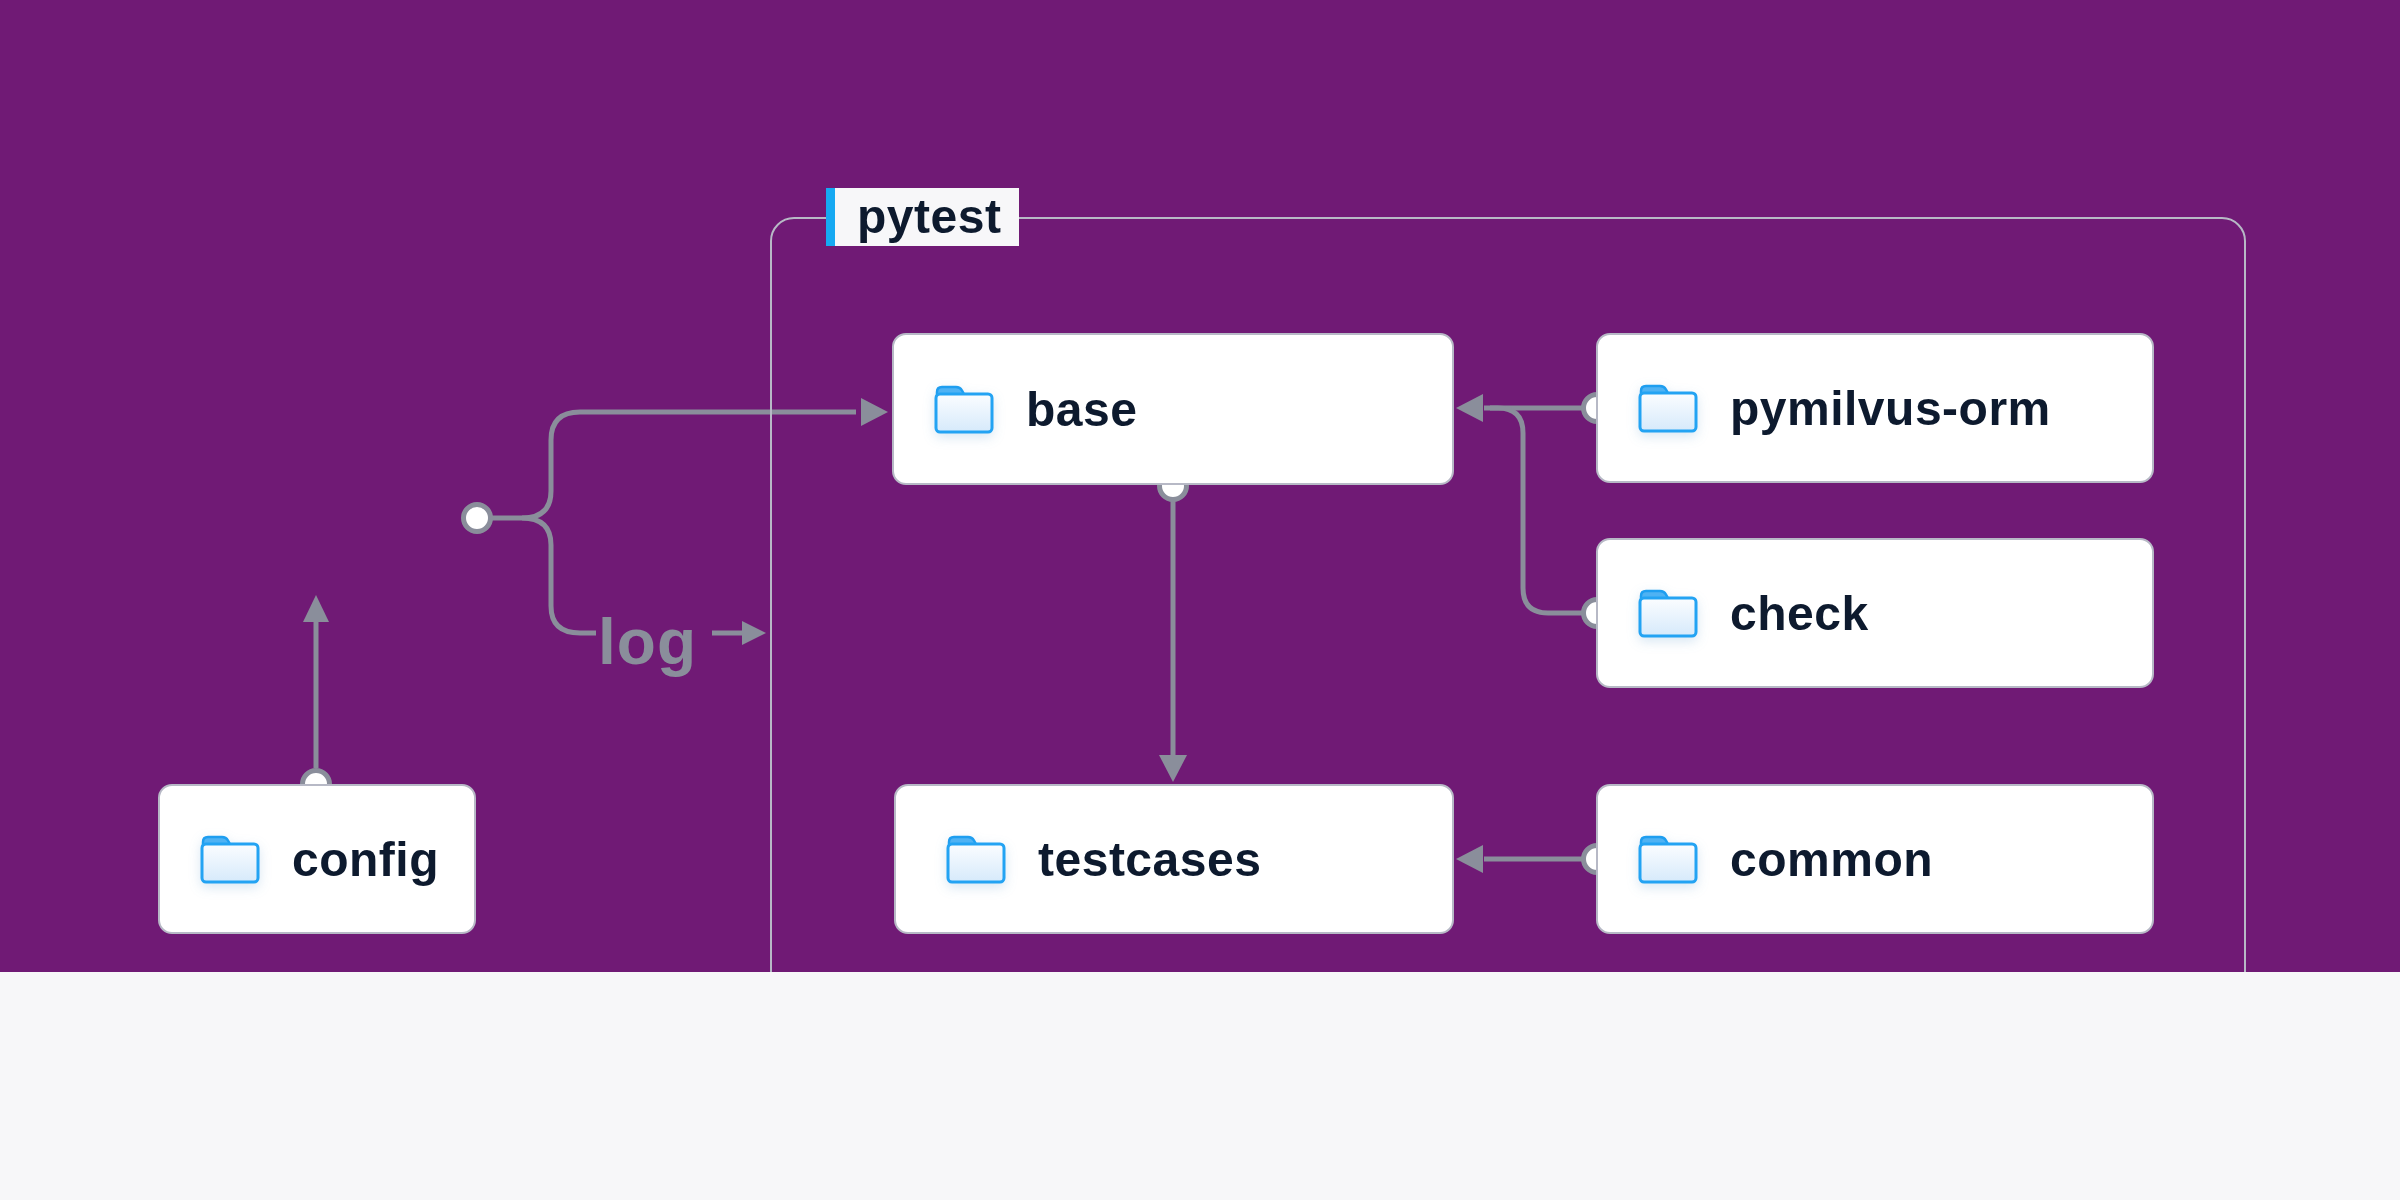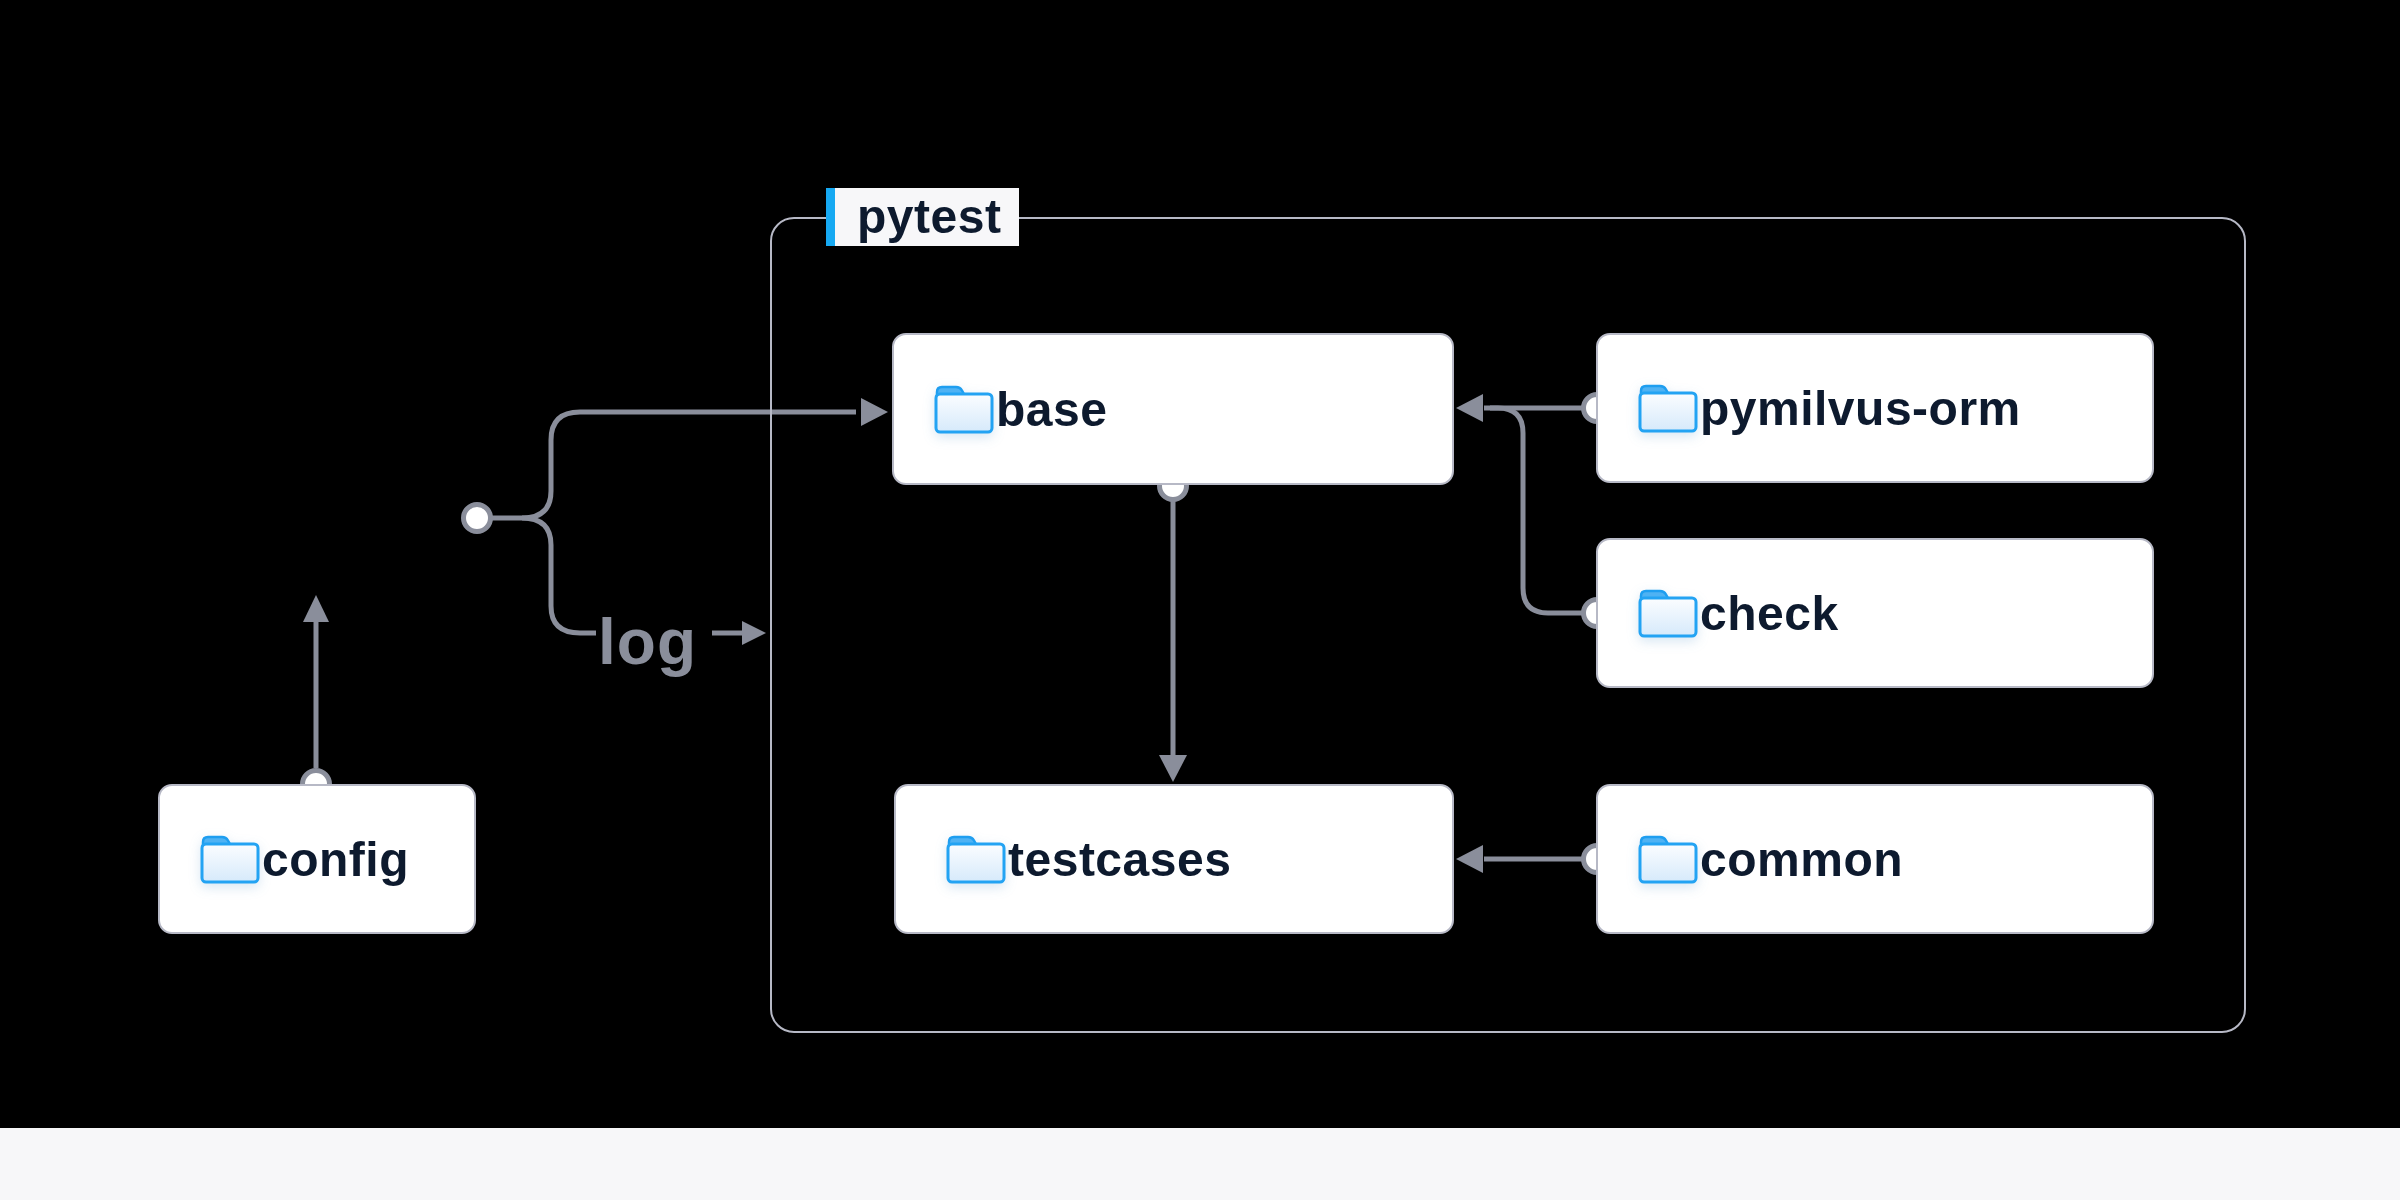--- a/index.html
+++ b/index.html
@@ -4,22 +4,22 @@
 <style>
   html, body {
     margin: 0;
     padding: 0;
     background: #f7f7f9;
     font-family: "Liberation Sans", "DejaVu Sans", sans-serif;
   }
   .canvas {
     position: relative;
     width: 2400px;
-    height: 1128px;
-    background: #000000;
+    height: 972px;
+    background: #701a75;
     overflow: hidden;
   }
   .edges-layer {
     position: absolute;
     left: 0; top: 0;
     width: 2400px;
     height: 1200px;
     pointer-events: none;
   }
   .group-box {
@@ -56,20 +56,21 @@
   }
   .node {
     position: absolute;
     background: #ffffff;
     border: 2.5px solid #b7b9c6;
     border-radius: 14px;
     box-sizing: border-box;
     display: flex;
     align-items: center;
     padding-left: 38px;
+    gap: 30px;
     z-index: 2;
   }
   .node-label {
     font-size: 48px;
     font-weight: 700;
     color: #0d1a2e;
     letter-spacing: 0.5px;
     white-space: nowrap;
   }
   .folder {

